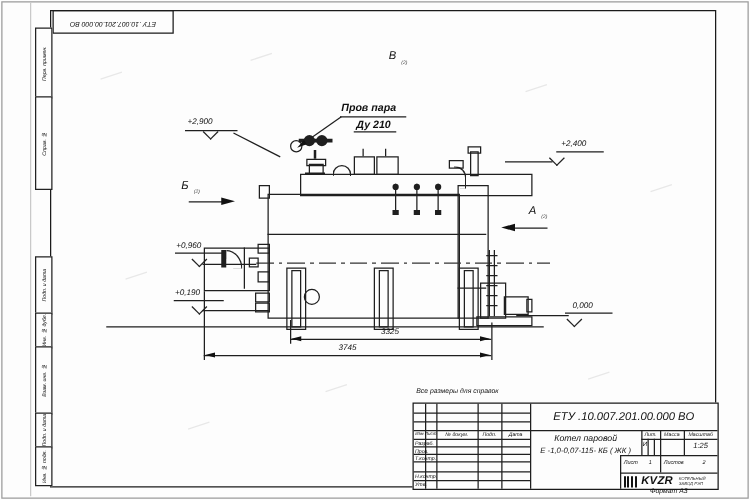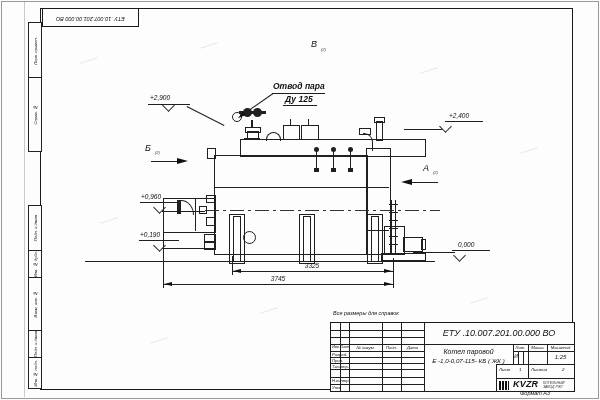--- a/index.html
+++ b/index.html
@@ -179,23 +179,23 @@
   <div class="tri-r" style="left:177px;top:158px;"></div>
 
   <div class="t" style="left:311px;top:40px;font-size:9px;">В</div>
   <div class="t" style="left:321px;top:48px;font-size:4px;color:#444;">(2)</div>
 
   <div class="t" style="left:423px;top:164px;font-size:9px;">А</div>
   <div class="t" style="left:433px;top:171px;font-size:4px;color:#444;">(2)</div>
   <div class="ln" style="left:412px;top:182px;width:26px;height:1px;"></div>
   <div class="tri-l" style="left:401px;top:179px;"></div>
 
-  <div class="t" style="left:273px;top:82px;font-size:8.5px;font-weight:bold;">Отвод пара</div>
+  <div class="t" style="left:273px;top:82px;font-size:8.5px;font-weight:bold;">Пров пара</div>
   <div class="ln" style="left:272px;top:93px;width:53px;height:1px;"></div>
-  <div class="t" style="left:285px;top:95px;font-size:8.5px;font-weight:bold;">Ду 125</div>
+  <div class="t" style="left:285px;top:95px;font-size:8.5px;font-weight:bold;">Ду 210</div>
   <div class="ln" style="left:283px;top:105px;width:34px;height:1px;"></div>
   <div class="ln" style="left:240px;top:116px;width:40px;height:1px;transform:rotate(-35deg);transform-origin:left top;"></div>
   <div class="dar-l" style="left:237px;top:114px;transform:rotate(-35deg);"></div>
 
   <div class="t" style="left:333px;top:311px;font-size:5.5px;">Все размеры для справок</div>
 
   <div style="position:absolute;left:330px;top:322px;width:243px;height:68px;border:1.5px solid #1a1a1a;background:#fdfdfd;">
 
     <div class="ln" style="left:93px;top:0;width:1px;height:68px;"></div>
 

